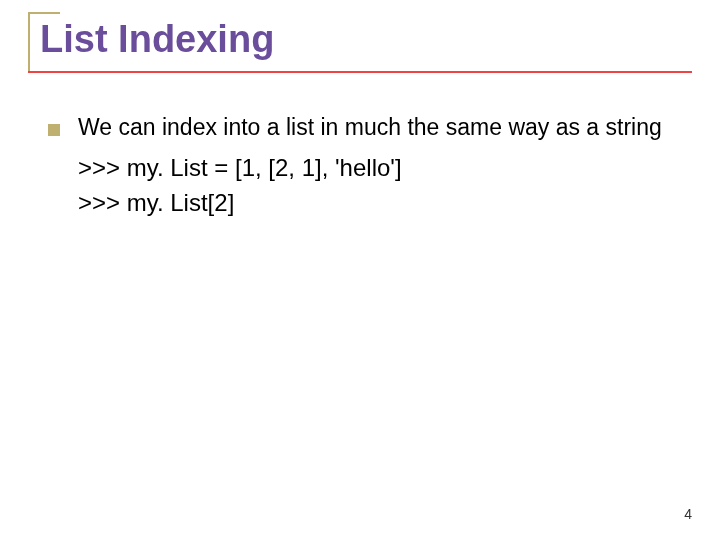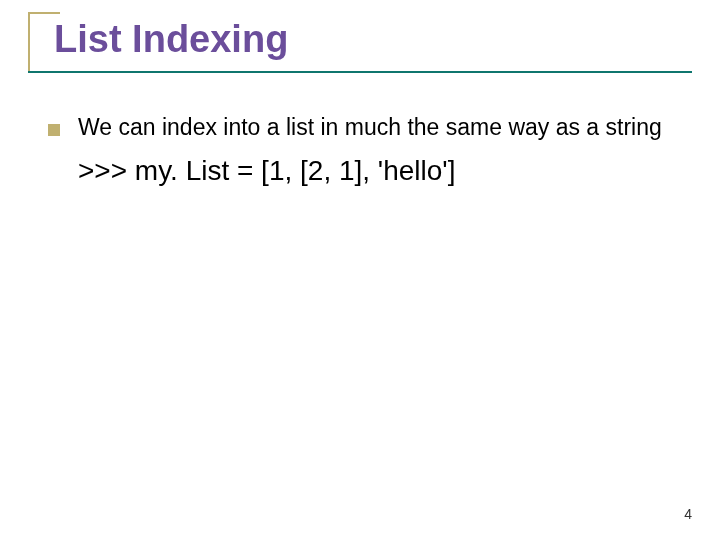--- a/index.html
+++ b/index.html
@@ -10,23 +10,23 @@
     position: relative;
   }
   .slide {
     width: 720px;
     height: 540px;
     position: relative;
     padding: 18px 28px 0 28px;
   }
   .title-wrap {
     position: relative;
-    padding-left: 16px;
+    padding-left: 2px;
     padding-bottom: 10px;
-    border-bottom: 2px solid #0f766e;
+    border-bottom: 2px solid #ef4444;
   }
   .title-wrap::before {
     content: "";
     position: absolute;
     left: 0;
     top: -6px;
     width: 32px;
     height: 2px;
     background: #c0b070;
   }
@@ -65,21 +65,21 @@
     font-size: 23px;
     color: #000;
     line-height: 1.22;
   }
   .code-block {
     margin-left: 30px;
     margin-top: 10px;
     margin-bottom: 30px;
   }
   .code-line {
-    font-size: 28px;
+    font-size: 24px;
     color: #000;
     line-height: 1.45;
     font-family: Arial, Helvetica, sans-serif;
   }
   .pagenum {
     position: absolute;
     bottom: 18px;
     right: 28px;
     font-size: 14px;
     color: #333;
@@ -96,20 +96,21 @@
 
   <div class="body">
 
     <div class="row">
       <div class="bullet"></div>
       <div class="pt">We can index into a list in much the same way as a string</div>
     </div>
 
     <div class="code-block">
       <div class="code-line">&gt;&gt;&gt; my. List = [1, [2, 1], 'hello']</div>
+      <div class="code-line">&gt;&gt;&gt; my. List[2]</div>
     </div>
 
 
   </div>
 
   <div class="pagenum">4</div>
 
 </div>
 
 </body></html>

